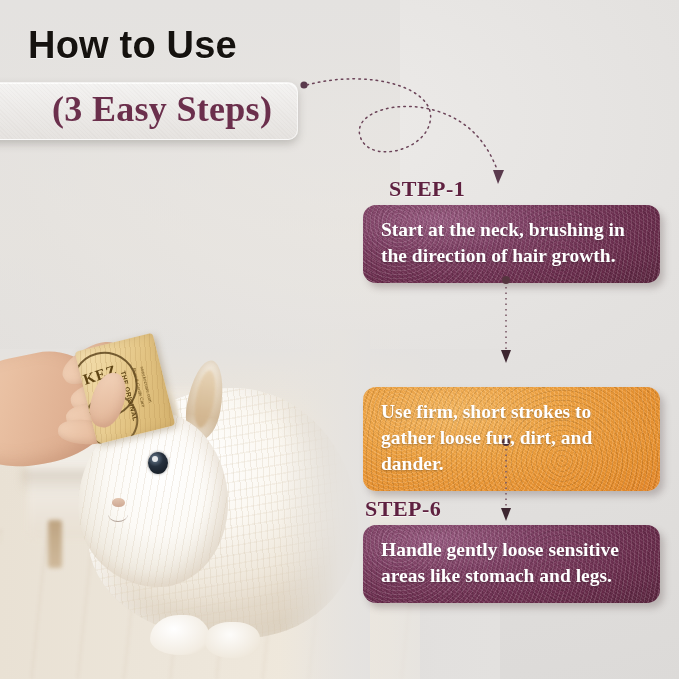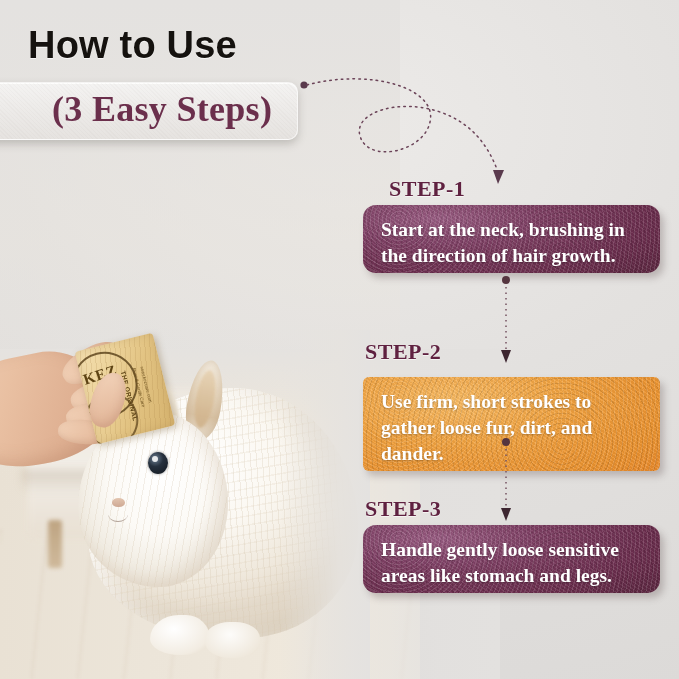--- a/index.html
+++ b/index.html
@@ -271,26 +271,26 @@
   }
   .box-orange{
     background:
       radial-gradient(ellipse 100% 120% at 30% 25%, #f9bb63 0%, #f2a23f 40%, #ec9330 75%, #e8872a 100%);
   }
   .box-text{
     position:relative;z-index:2;
     color:#ffffff;
     font-family:"Liberation Serif",serif;
     font-weight:700;font-size:19.5px;line-height:26px;
-    padding:12px 16px 4px 18px;
+    padding:12px 16px 14px 18px;
     text-shadow:0 1px 2px rgba(0,0,0,.28);
   }
 
   #step1box{top:205px;}
-  #step2box{top:377px;border-radius:6px;}
+  #step2box{top:387px;}
   #step3box{top:525px;}
   #step1label{left:365px;top:176px;margin-left:24px;}
   #step2label{left:365px;top:339px;}
   #step3label{left:365px;top:496px;}
 
   
   .conn{position:absolute;pointer-events:none;}
   #curve{left:290px;top:60px;}
   #dots1{left:495px;top:275px;}
   #dots2{left:495px;top:437px;}
@@ -366,31 +366,30 @@
     <div class="box-texture"></div>
     <div class="box-text">Start at the neck, brushing in the direction of  hair growth.</div>
   </div>
 
   <svg class="conn" id="dots1" width="30" height="92">
     <circle cx="11" cy="5" r="4" fill="#55353f"></circle>
     <line x1="11" y1="12" x2="11" y2="76" stroke="#7a5a68" stroke-width="1.6" stroke-dasharray="1.5 4"></line>
     <polygon points="11,88 6,75 16,75" fill="#3d2630"></polygon>
   </svg>
 
-  <div class="step-label" id="step2label">STEP-2</div>
   <div class="box box-orange" id="step2box">
     <div class="box-texture"></div>
     <div class="box-text">Use firm, short strokes to gather loose fur, dirt, and dander.</div>
   </div>
 
   <svg class="conn" id="dots2" width="30" height="88">
     <circle cx="11" cy="5" r="4" fill="#55353f"></circle>
     <line x1="11" y1="12" x2="11" y2="72" stroke="#7a5a68" stroke-width="1.6" stroke-dasharray="1.5 4"></line>
     <polygon points="11,84 6,71 16,71" fill="#3d2630"></polygon>
   </svg>
 
-  <div class="step-label" id="step3label">STEP-3</div>
+  <div class="step-label" id="step3label">STEP-6</div>
   <div class="box box-purple" id="step3box">
     <div class="box-texture"></div>
     <div class="box-text">Handle gently loose sensitive areas like stomach and legs.</div>
   </div>
 
 </div>
 
 </body></html>

